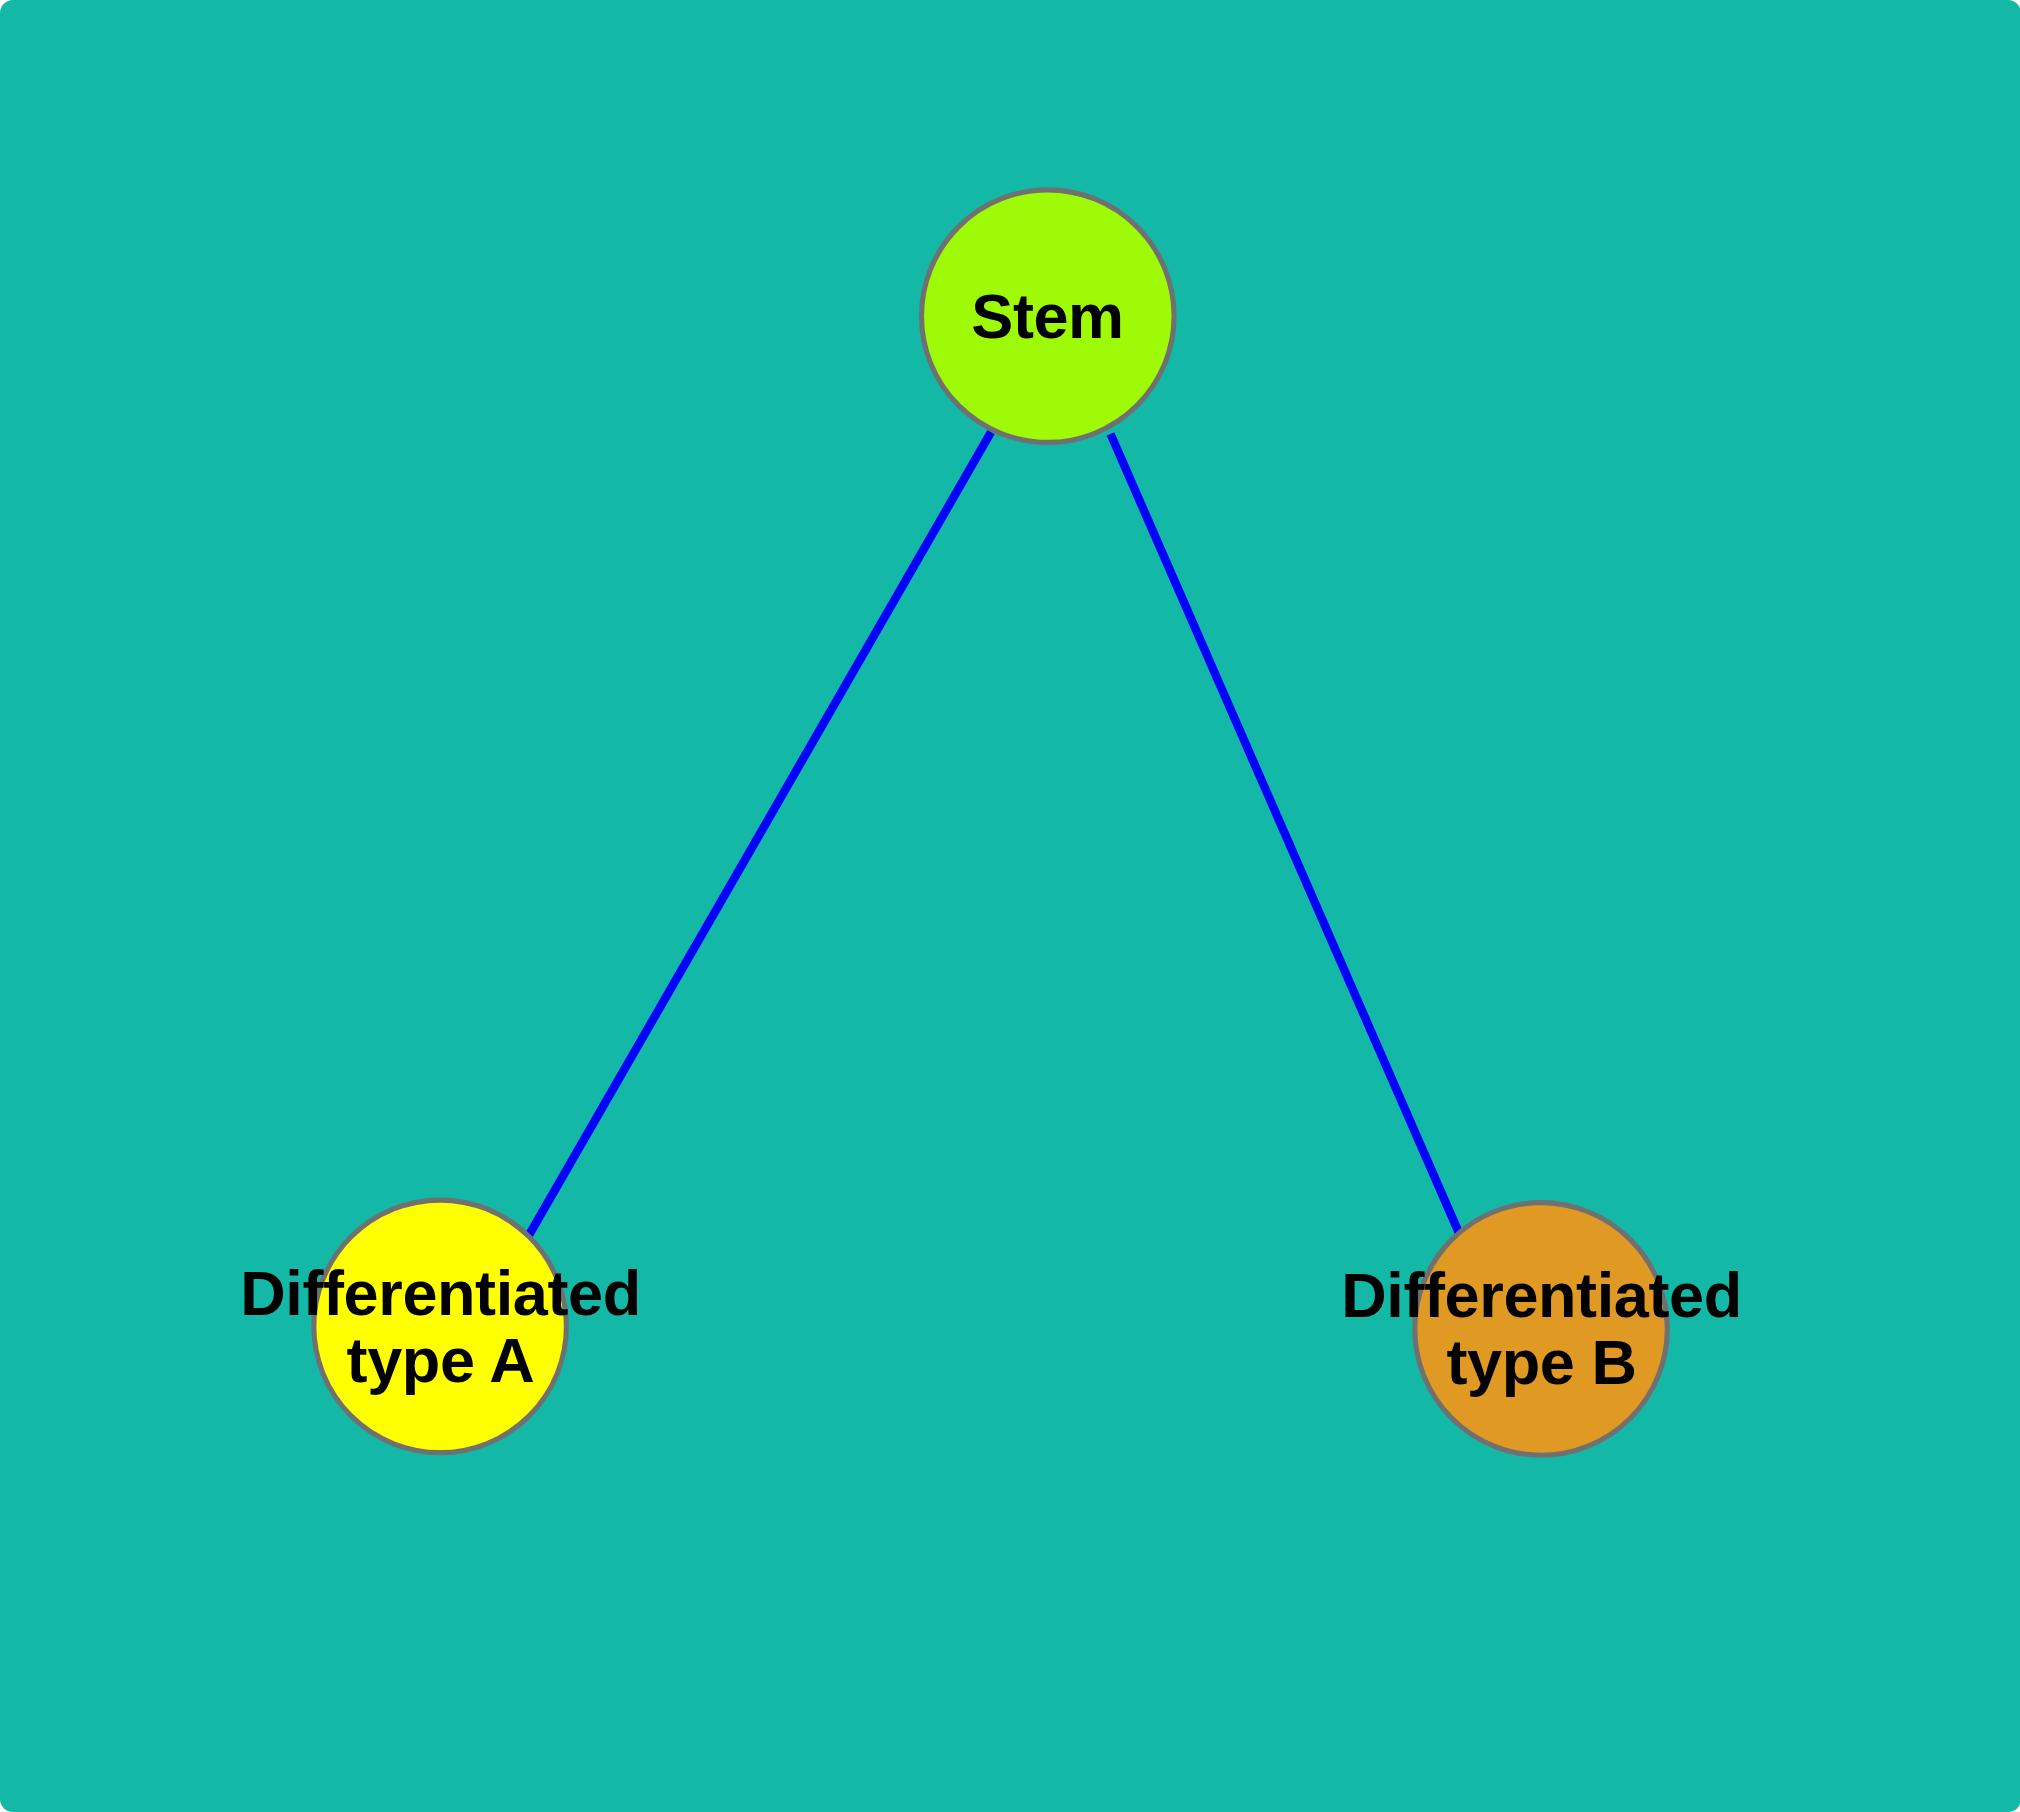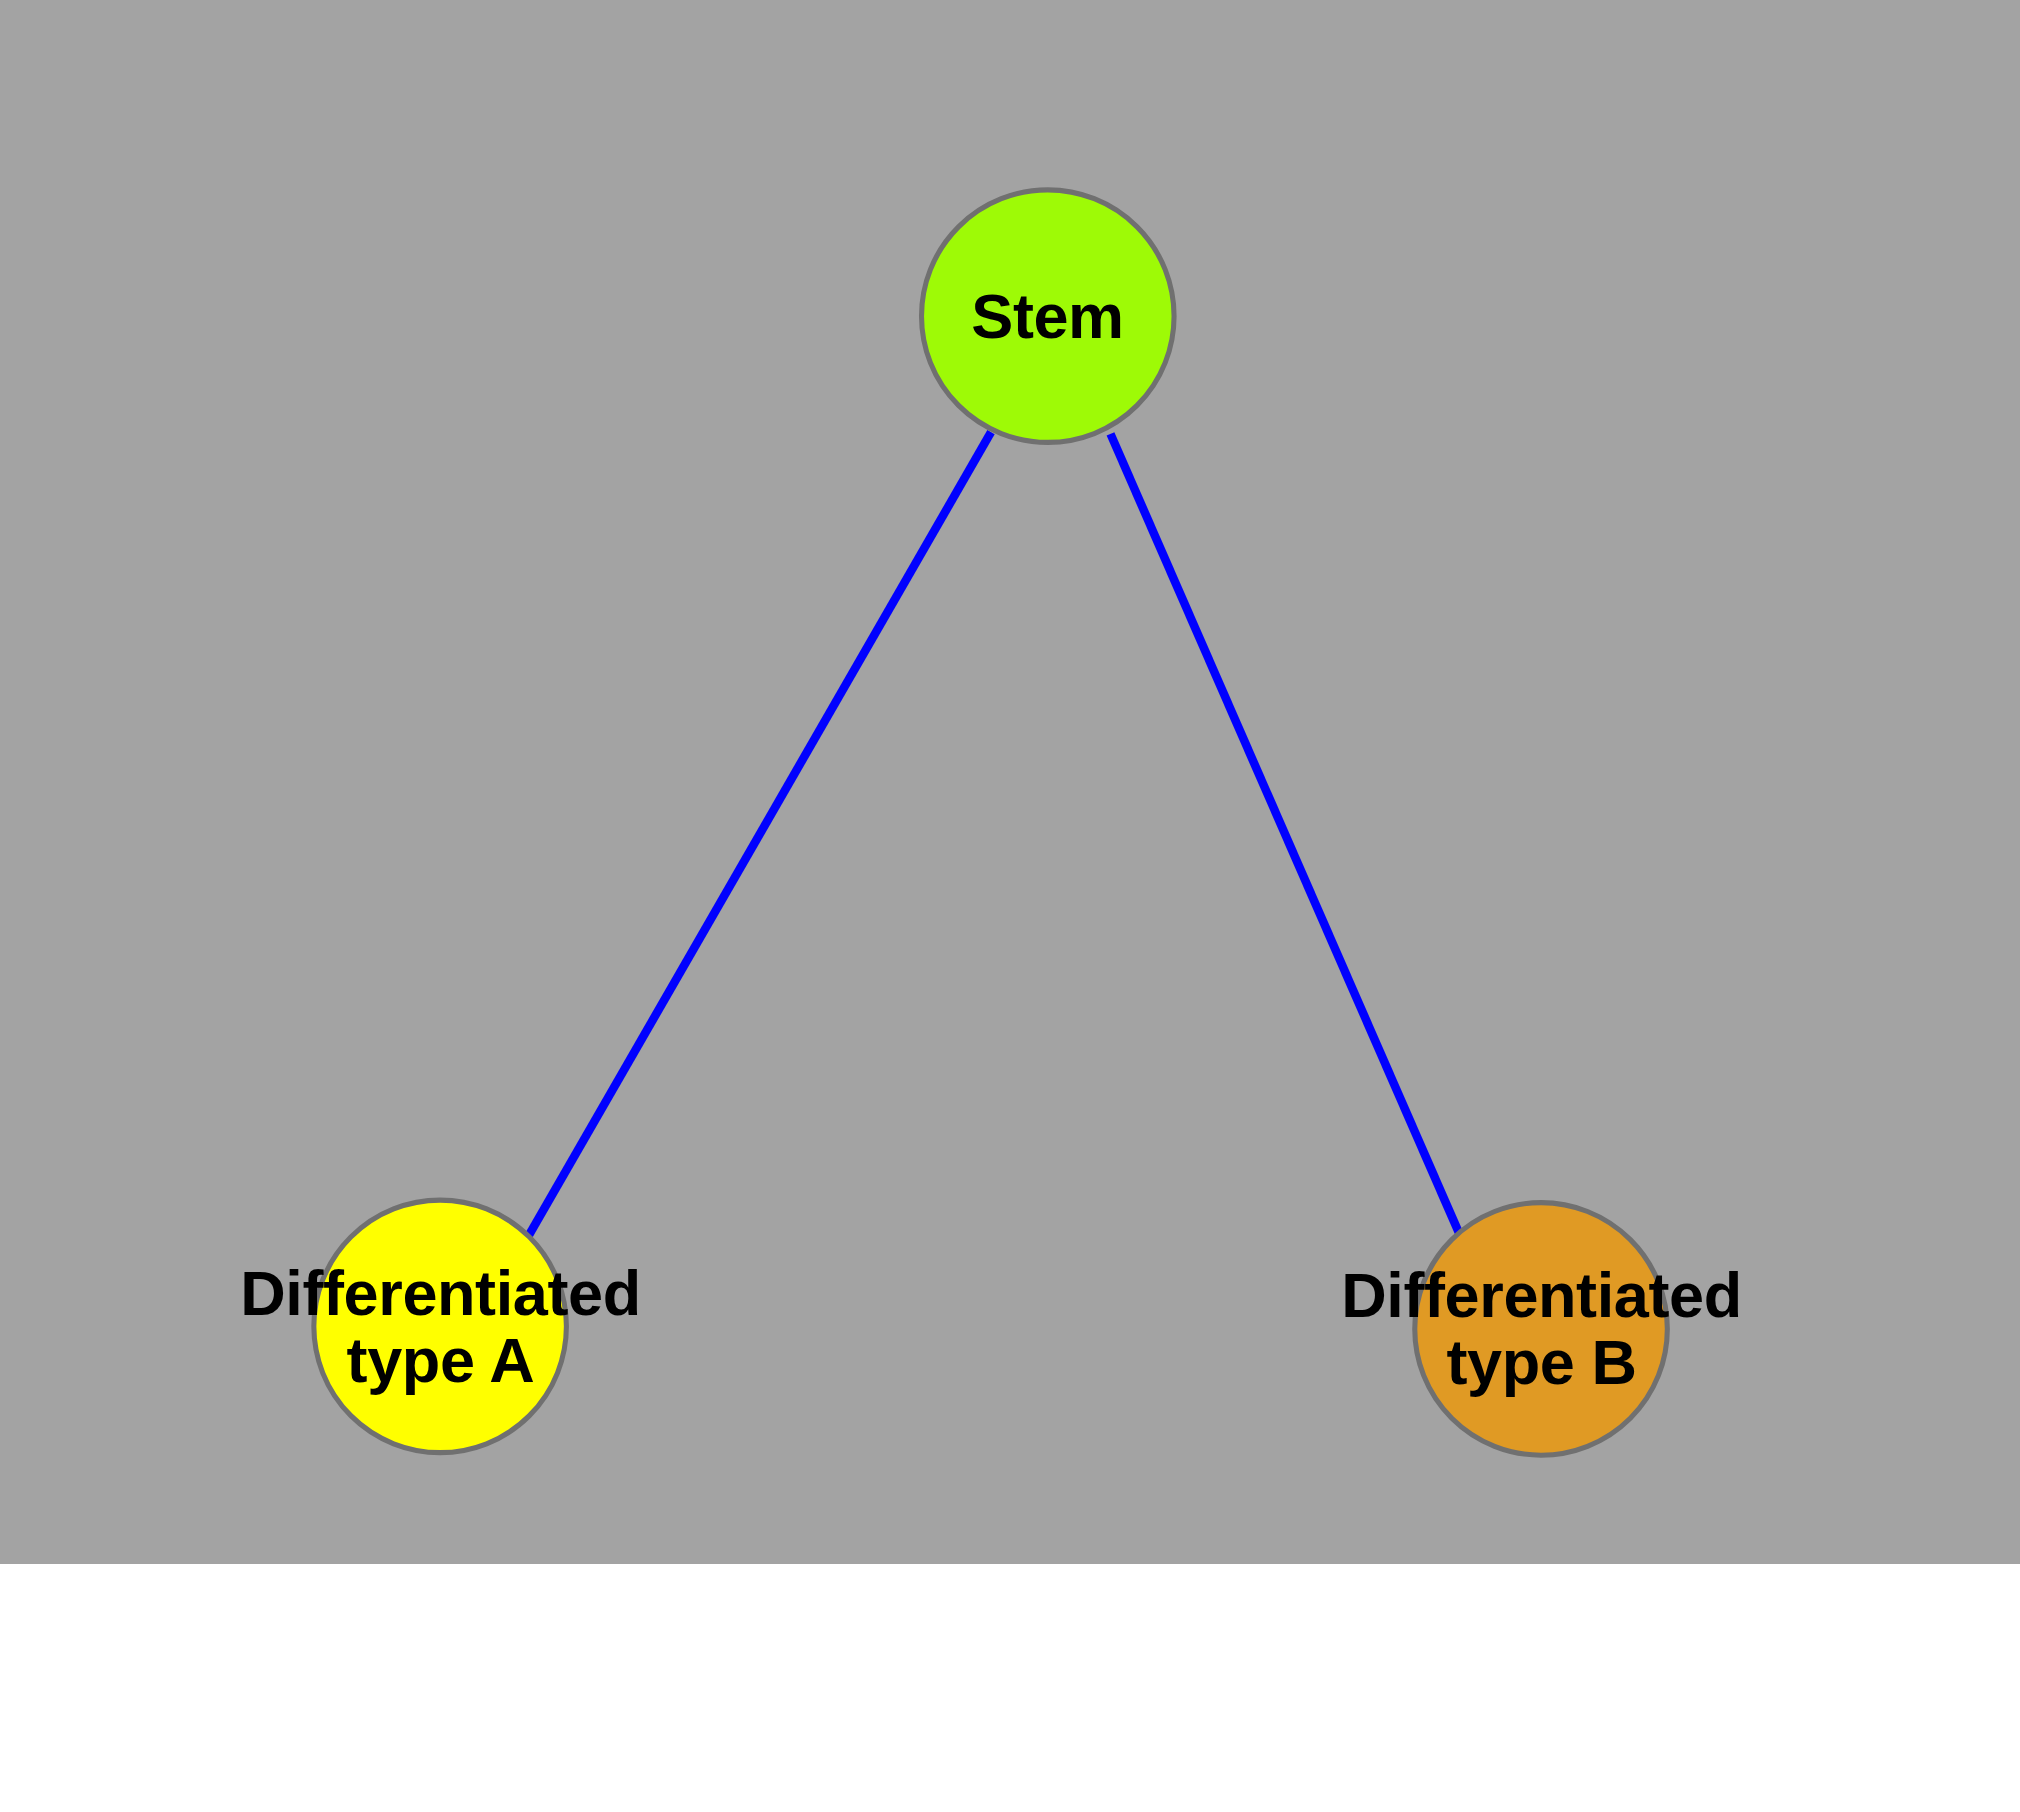--- a/index.html
+++ b/index.html
@@ -6,23 +6,24 @@
     margin: 0;
     padding: 0;
   }
   body {
     background: #ffffff;
     font-family: "Liberation Sans", sans-serif;
   }
   #canvas {
     position: relative;
     width: 2021px;
-    height: 1564px;
+    height: 1812px;
     overflow: hidden;
-    background: #a3a3a3;
+    background: #14b8a6;
+    border-radius: 13px;
   }
   #graph-svg {
     position: absolute;
     left: 0;
     top: 0;
     width: 2021px;
     height: 1812px;
   }
   .node-label {
     position: absolute;

